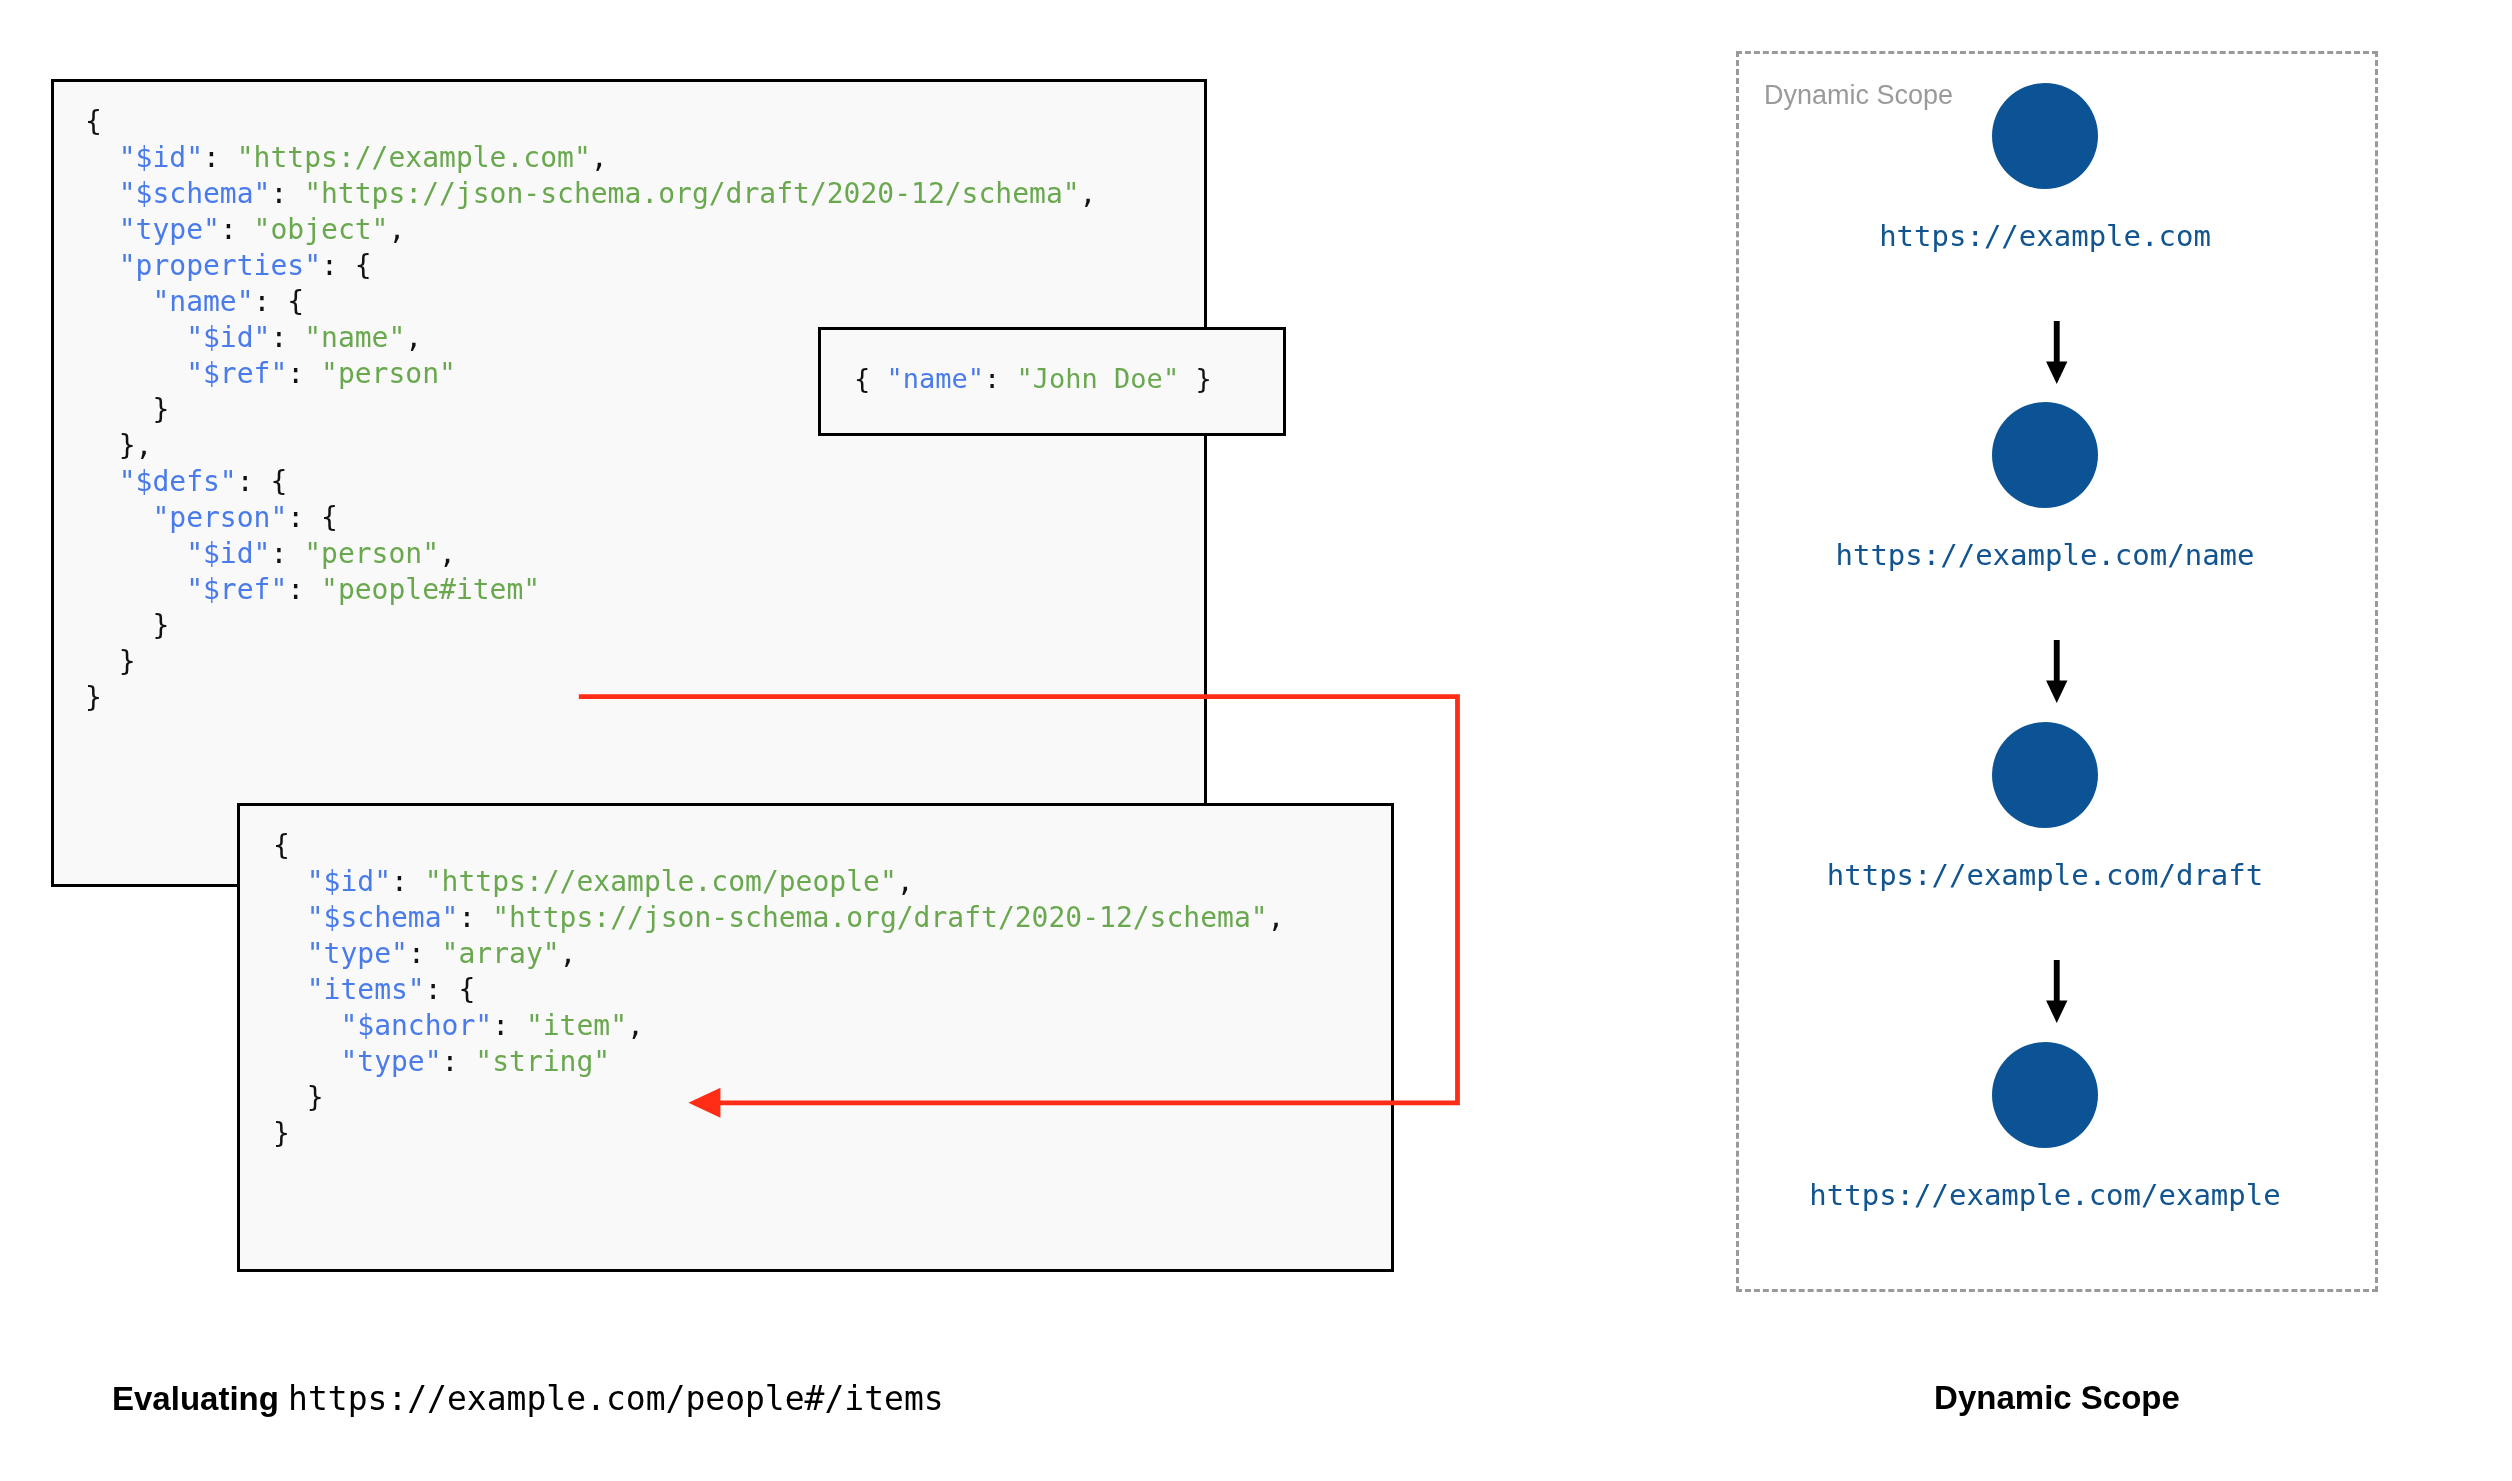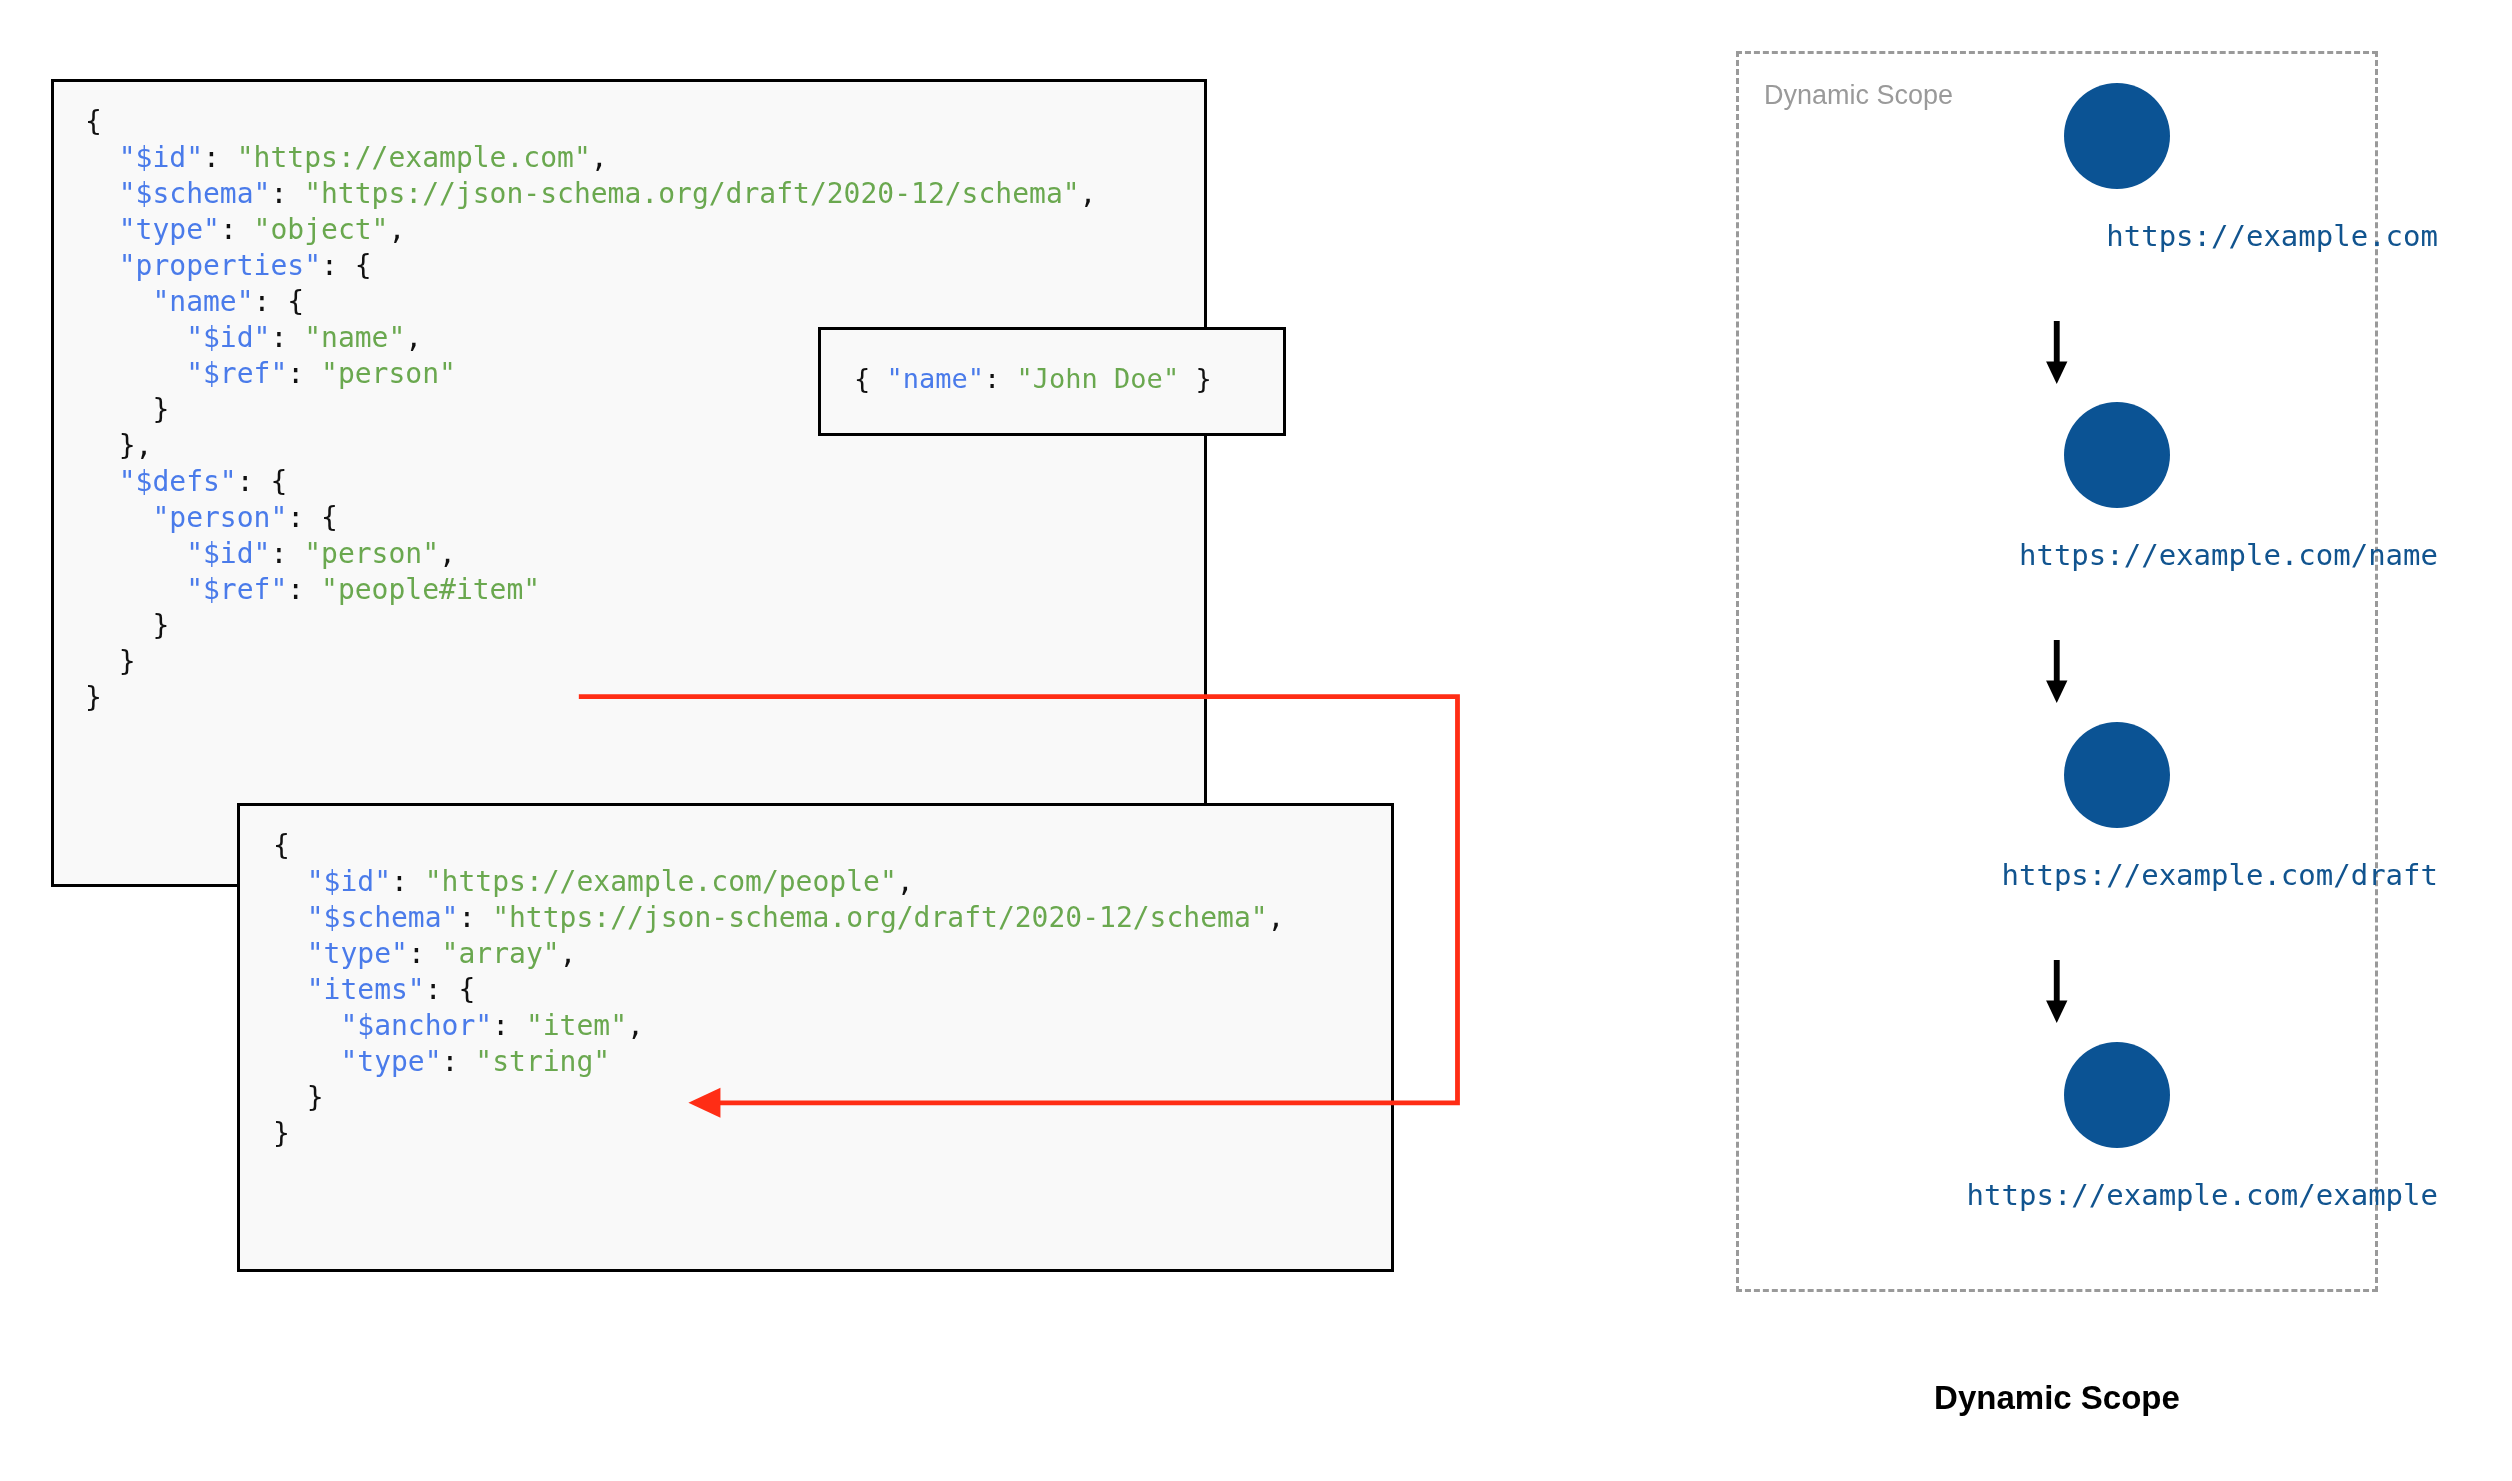--- a/index.html
+++ b/index.html
@@ -123,22 +123,22 @@
     left: 1764px;
     top: 80px;
     font-family: "Liberation Sans", sans-serif;
     font-size: 27px;
     color: #9a9a9a;
     z-index: 3;
   }
   .scope-node {
     position: absolute;
     width: 642px;
-    left: 1796px;
-    text-align: right;
+    left: 1724px;
+    text-align: center;
   }
   .scope-circle {
     width: 106px;
     height: 106px;
     border-radius: 50%;
     background: #0b5394;
     margin: 0 auto;
   }
   .scope-url {
     font-family: "DejaVu Sans Mono", monospace;
@@ -249,17 +249,20 @@
         </svg>
       </div>
       <div class="scope-arrow" style="top: 960px;">
         <svg width="23.5" height="64" viewBox="0 0 44 120">
           <line x1="22" y1="0" x2="22" y2="84" stroke="#000" stroke-width="11"></line>
           <polygon points="22,118 2,76 42,76" fill="#000"></polygon>
         </svg>
       </div>
     </div>
 
+  <div id="left-caption">
+    <span class="cap-bold">Evaluating</span><span class="cap-bold"> </span><span class="cap-mono">https://example.com/people#/items</span>
+  </div>
 
   <div id="right-caption">Dynamic Scope</div>
 
 </div>
 
 
 </body></html>

